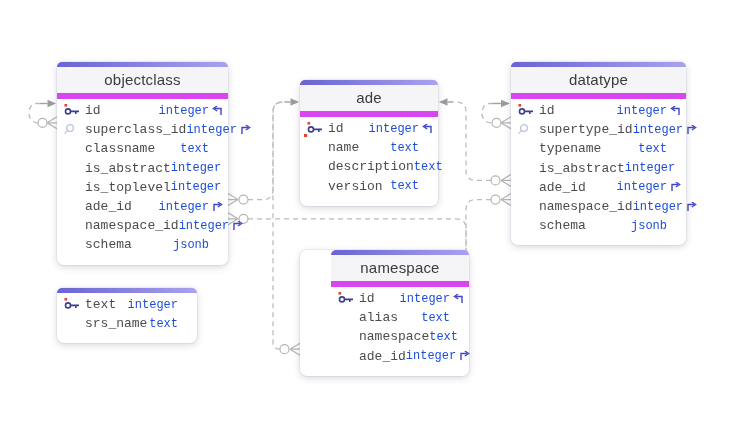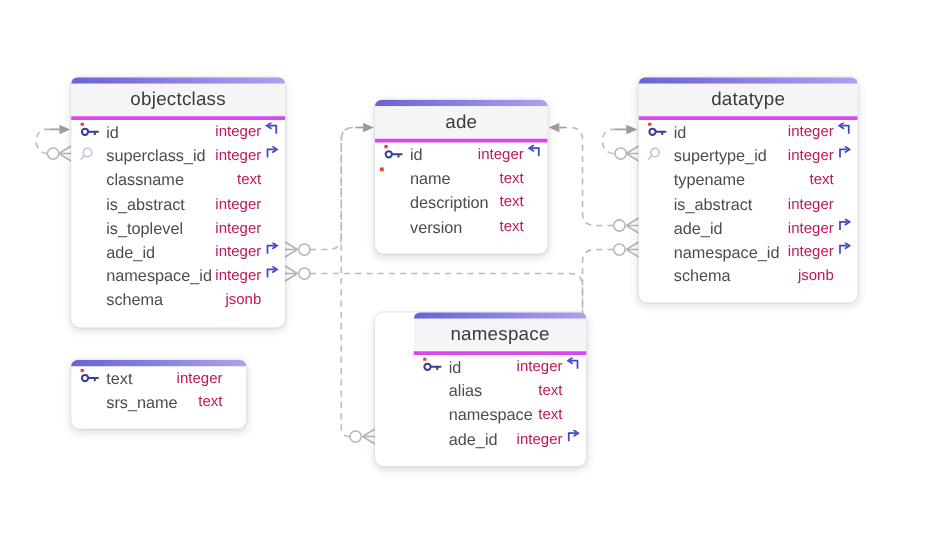--- a/index.html
+++ b/index.html
@@ -13,29 +13,29 @@
   .head{fill:#9c9c9c;stroke:none;}
   .foot{stroke:#b5b5b5;stroke-width:1.2;fill:none;}
   .foot circle{fill:#ffffff;}
   .db-table{
     position:absolute;background:#ffffff;border-radius:7px;
     box-shadow:0 0 0 1px rgba(90,90,130,.07),0 2px 7px rgba(70,70,110,.22);
   }
   .tbar{height:5px;border-radius:7px 7px 0 0;
     background:linear-gradient(90deg,#6a63d3,#a8a3ee);}
   .ttitle{
-    background:#f5f5f7;border-bottom:3px solid #d946ef;
+    background:#f5f5f7;border-bottom:6px solid #d946ef;
     text-align:center;font-size:15px;color:#3b3b3b;
     padding:4px 6px 5px 6px;letter-spacing:.2px;
   }
   .trows{padding:2px 0 10px 0;}
-  .trow{display:flex;align-items:flex-start;height:19.2px;padding:0 5px 0 6px;}
+  .trow{display:flex;align-items:center;height:19.2px;padding:0 5px 0 6px;font-family:Liberation Mono, monospace;}
   .icon-slot{width:22px;flex:0 0 22px;display:flex;align-items:center;}
   .cname{font-size:13px;color:#4c4c4c;white-space:nowrap;}
-  .ctype{margin-left:auto;font-size:12px;color:#be185d;white-space:nowrap;}
+  .ctype{margin-left:auto;font-size:12px;color:#1d4ed8;white-space:nowrap;}
   .arrow-slot{width:14px;flex:0 0 14px;display:flex;align-items:center;justify-content:flex-end;}
   .extra-dot{position:absolute;left:4px;top:54px;width:3px;height:3px;background:#e0442e;}
 </style>
 </head>
 <body>
 
 <div id="canvas">
 
   <svg id="rel-layer" width="741" height="437" viewBox="0 0 741 437" xmlns="http://www.w3.org/2000/svg">
 

